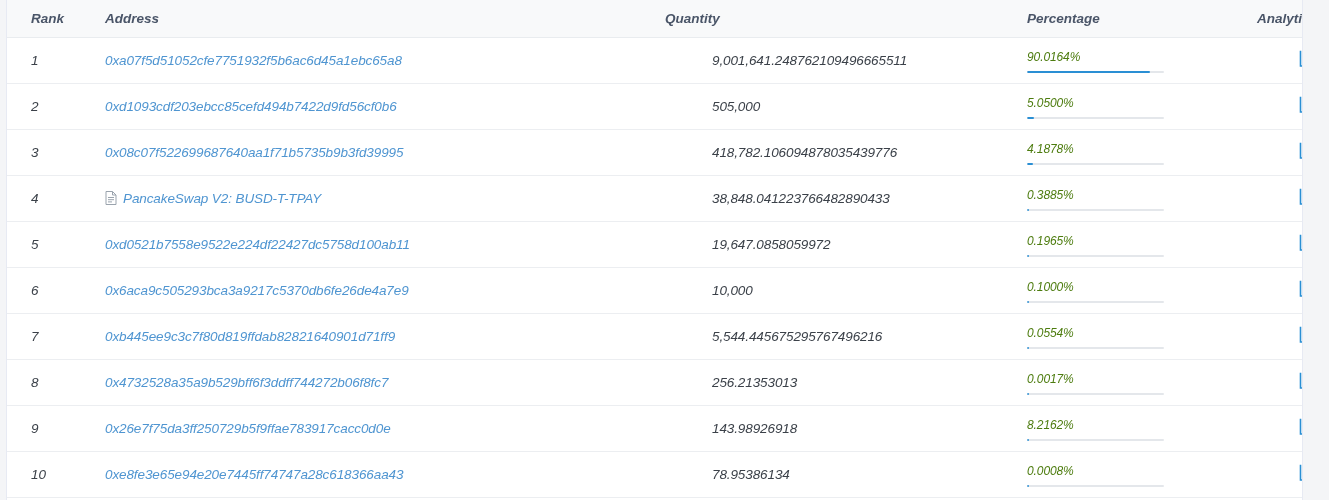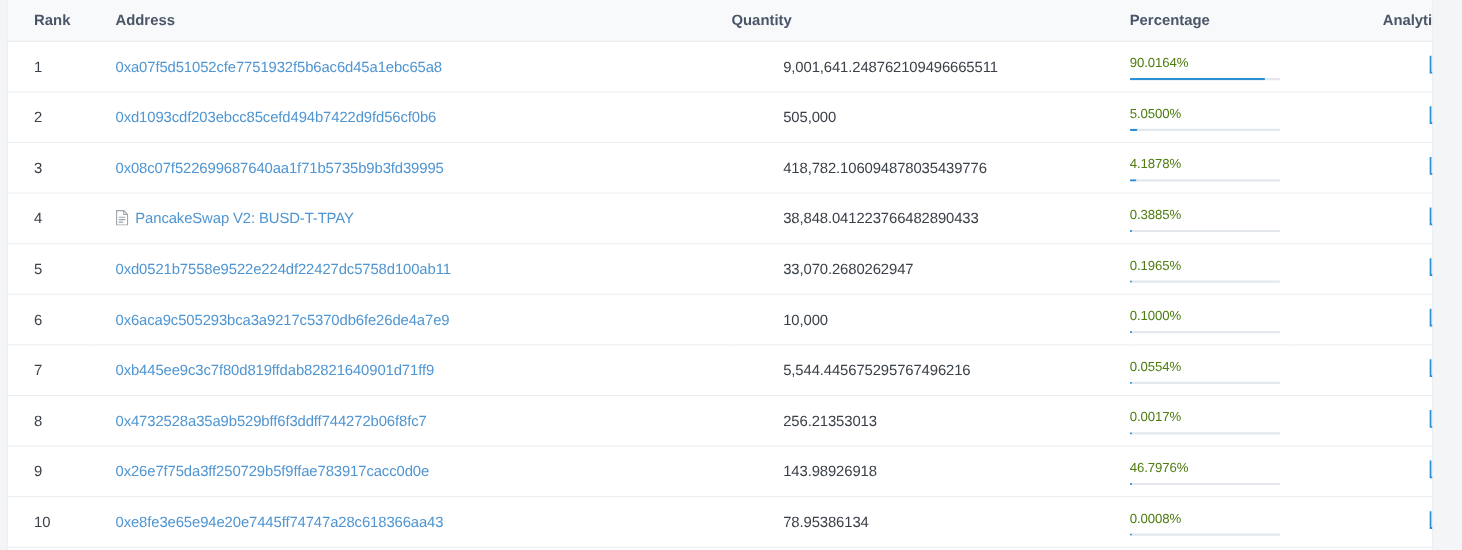--- a/index.html
+++ b/index.html
@@ -24,20 +24,21 @@
     position: absolute;
     left: 6px;
     top: 0;
     width: 1297px;
     height: 500px;
     background: #ffffff;
     border-left: 1px solid #e7eaf3;
     border-right: 1px solid #e7eaf3;
     box-sizing: border-box;
     overflow: hidden;
+    font-style: italic;
   }
   table.holders {
     width: 100%;
     border-collapse: collapse;
     table-layout: fixed;
   }
   thead tr {
     background: #f8f9fa;
   }
   thead th {
@@ -238,21 +239,21 @@
                   <polygon points="14.8,3.4 10.6,4.2 14,7.6" fill="#2a8fd4"></polygon>
                 </svg></span></td>
           </tr>
           <tr>
             <td class="col-rank"><span class="rank-cell">5</span></td>
             <td class="col-addr">
               <div class="addr-cell">
                 <a class="addr-link" href="#">0xd0521b7558e9522e224df22427dc5758d100ab11</a>
               </div>
             </td>
-            <td class="col-qty"><span class="qty-cell">33,070.2680262947</span></td>
+            <td class="col-qty"><span class="qty-cell">19,647.0858059972</span></td>
             <td class="col-pct">
               <div class="pct-wrap">
                 <div class="pct-value">0.1965%</div>
                 <div class="pct-track">
                   <div class="pct-fill" style="width: 1.2%;"></div>
                 </div>
               </div>
             </td>
             <td class="col-an"><span class="analytics-icon"><svg width="18" height="18" viewBox="0 0 18 18" xmlns="http://www.w3.org/2000/svg">
                   <path d="M1.5 1.5 V16 H16.5" fill="none" stroke="#2a8fd4" stroke-width="1.6" stroke-linecap="square"></path>
@@ -329,21 +330,21 @@
           <tr>
             <td class="col-rank"><span class="rank-cell">9</span></td>
             <td class="col-addr">
               <div class="addr-cell">
                 <a class="addr-link" href="#">0x26e7f75da3ff250729b5f9ffae783917cacc0d0e</a>
               </div>
             </td>
             <td class="col-qty"><span class="qty-cell">143.98926918</span></td>
             <td class="col-pct">
               <div class="pct-wrap">
-                <div class="pct-value">46.7976%</div>
+                <div class="pct-value">8.2162%</div>
                 <div class="pct-track">
                   <div class="pct-fill" style="width: 1.2%;"></div>
                 </div>
               </div>
             </td>
             <td class="col-an"><span class="analytics-icon"><svg width="18" height="18" viewBox="0 0 18 18" xmlns="http://www.w3.org/2000/svg">
                   <path d="M1.5 1.5 V16 H16.5" fill="none" stroke="#2a8fd4" stroke-width="1.6" stroke-linecap="square"></path>
                   <polyline points="4,11.5 7,8 9.5,10 14,4.5" fill="none" stroke="#2a8fd4" stroke-width="1.8" stroke-linejoin="round" stroke-linecap="round"></polyline>
                   <polygon points="14.8,3.4 10.6,4.2 14,7.6" fill="#2a8fd4"></polygon>
                 </svg></span></td>

